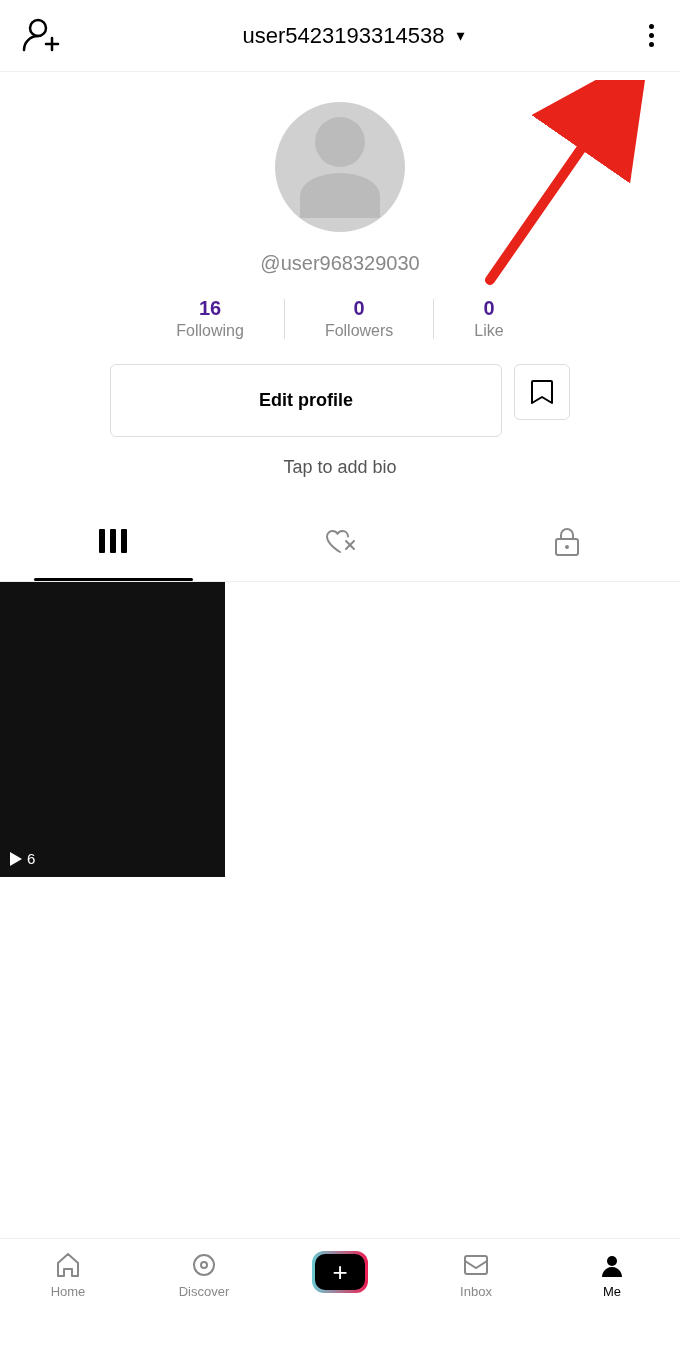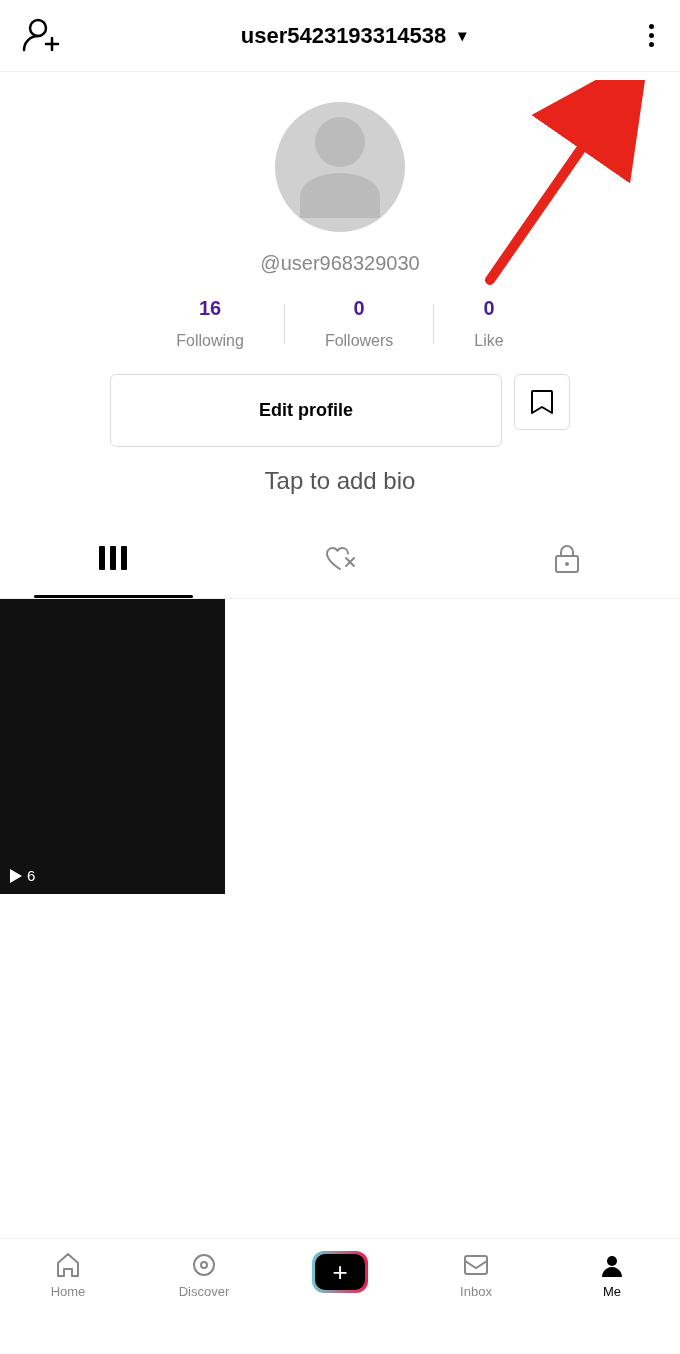--- a/index.html
+++ b/index.html
@@ -19,21 +19,21 @@
       justify-content: space-between;
       padding: 14px 20px;
       height: 72px;
       border-bottom: 1px solid #f0f0f0;
     }
     .header-title {
       display: flex;
       align-items: center;
       gap: 12px;
       font-size: 22px;
-      font-weight: 700;
+      font-weight: 400;
       color: #000;
     }
     .header-title .chevron {
       font-size: 16px;
       color: #000;
     }
     .header-more {
       display: flex;
       flex-direction: column;
       gap: 4px;
@@ -104,21 +104,21 @@
       padding: 0 40px;
     }
     .stat-number {
       font-size: 20px;
       font-weight: 700;
       color: #4c1d95;
     }
     .stat-label {
       font-size: 16px;
       color: #888;
-      margin-top: 12px;
+      margin-top: 2px;
     }
     .stat-divider {
       width: 1px;
       height: 40px;
       background: #ddd;
     }
 
     
     .action-buttons {
       display: flex;
@@ -145,21 +145,21 @@
       border-radius: 6px;
       background: #fff;
       cursor: pointer;
       display: flex;
       align-items: center;
       justify-content: center;
       font-size: 22px;
     }
 
     .bio-text {
-      font-size: 24px;
+      font-size: 18px;
       color: #555;
       margin-bottom: 10px;
     }
 
     
     .content-tabs {
       display: flex;
       border-bottom: 1px solid #eee;
       width: 100%;
     }

